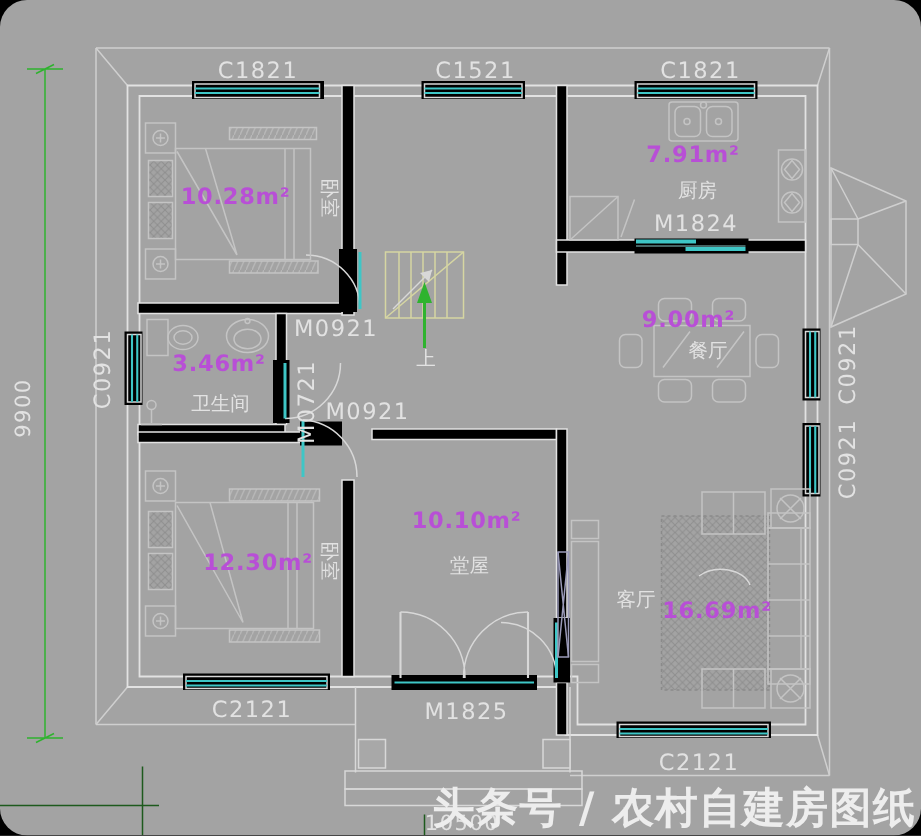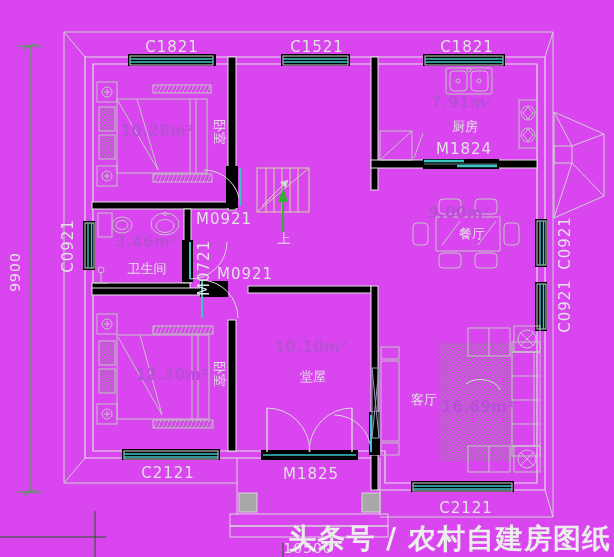--- a/index.html
+++ b/index.html
@@ -1,17 +1,17 @@
 <!DOCTYPE html>
 <html><head>
 <meta charset="utf-8">
 <style>
   html,body{margin:0;padding:0;background:#000;}
-  .canvas{position:relative;width:614px;height:557px;background:#d946ef;overflow:hidden;
-          font-family:"DejaVu Sans","Liberation Sans",sans-serif;}
+  .canvas{position:relative;width:614px;height:557px;background:#a3a3a3;overflow:hidden;
+          font-family:"DejaVu Sans","Liberation Sans",sans-serif;border-radius:18px;}
   svg{position:absolute;inset:0;}
   text{fill:#e2e2e2;font-family:"DejaVu Sans","Liberation Sans",sans-serif;}
   .lbl{font-size:15px;letter-spacing:1px;}
   .room{font-size:13px;}
   .area{font-size:15px;fill:#b84fd6;font-weight:bold;letter-spacing:0.5px;}
   .dim{font-size:14px;letter-spacing:1px;}
   .wm{font-size:28px;font-weight:bold;fill:#ededed;letter-spacing:1px;}
   .up{font-size:13px;}
 </style>
 </head>

